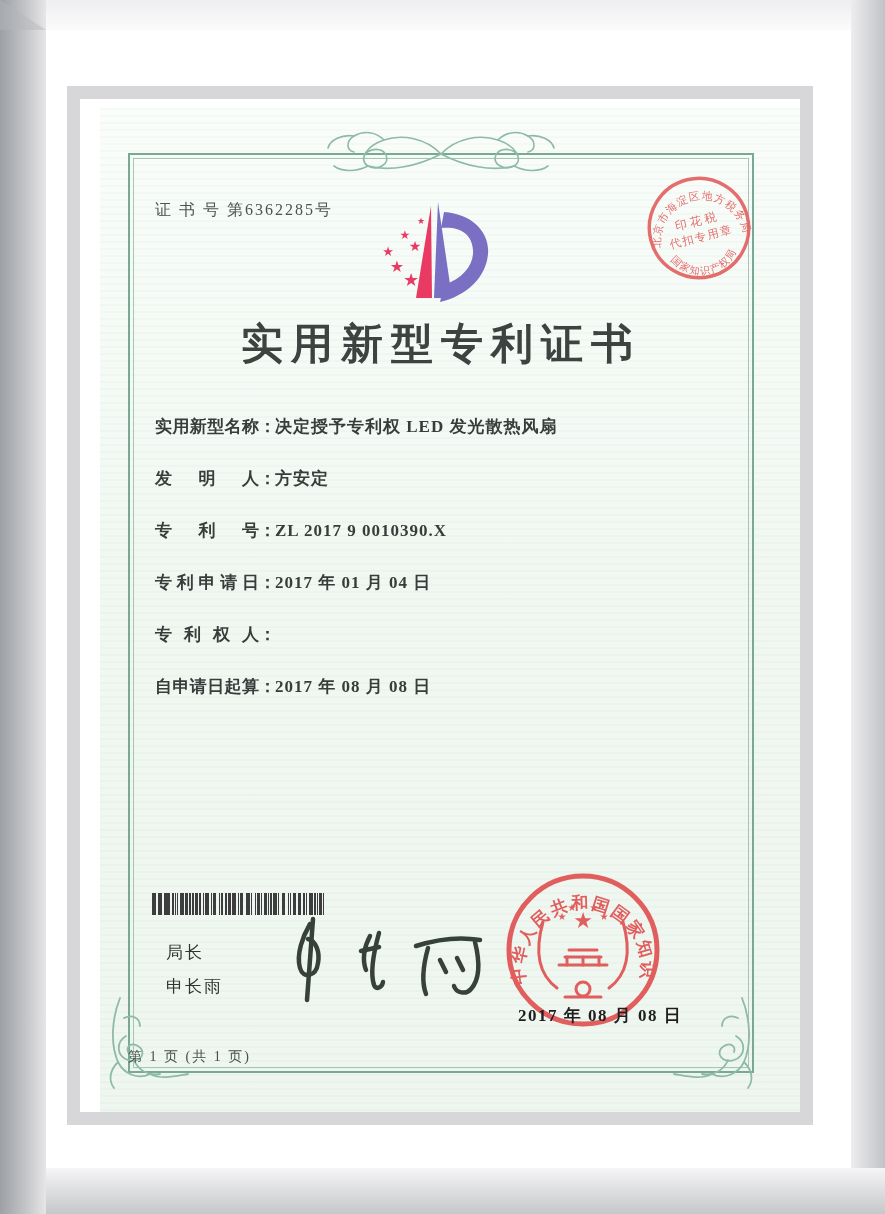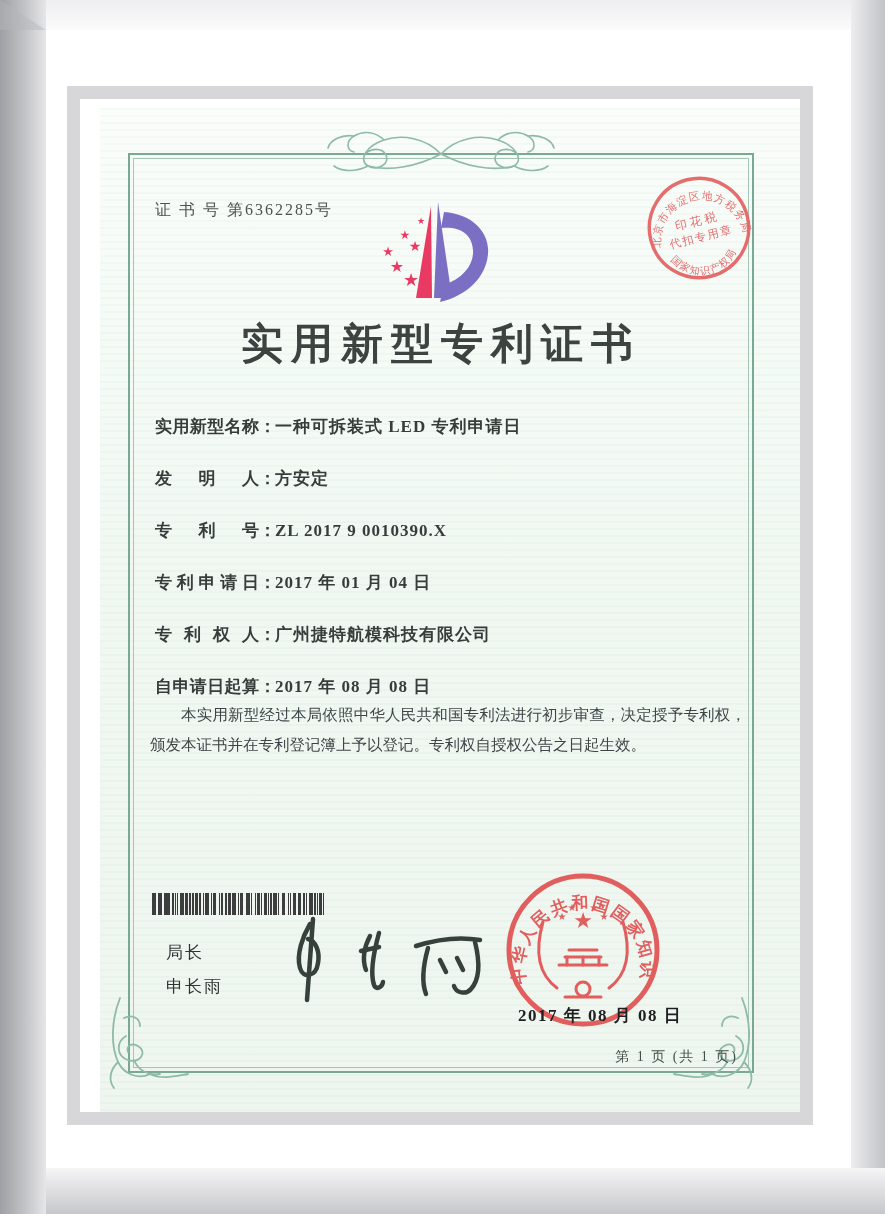--- a/index.html
+++ b/index.html
@@ -42,21 +42,21 @@
 
   .barcode{left:52px;top:785px;width:198px;height:22px;display:flex;align-items:stretch;}
   .barcode i{display:block;background:#3d3d3f;}
 
   .signer{left:66px;top:828px;font-size:17px;line-height:34px;color:#2f3533;letter-spacing:2px;}
   .signature{left:170px;top:808px;}
 
   .seal-wrap{left:403px;top:762px;width:160px;height:160px;}
   .issue-date{left:418px;top:896px;font-size:17px;font-weight:700;color:#1e1f1f;letter-spacing:1.5px;}
 
-  .footer{left:12px;top:940px;width:626px;text-align:right;font-size:14px;color:#44504b;letter-spacing:2px;}
+  .footer{left:28px;top:940px;width:626px;text-align:left;font-size:14px;color:#44504b;letter-spacing:2px;}
 
   .stamp-wrap{left:545px;top:66px;width:108px;height:108px;transform:rotate(-14deg);opacity:.92;}
 
   .logo{left:268px;top:82px;}
   .orn-top{left:206px;top:20px;}
   .orn-bl{left:4px;top:888px;}
   .orn-br{left:572px;top:888px;transform:scaleX(-1);}
   svg{display:block;}
 </style>
 </head>
@@ -141,51 +141,49 @@
       <text x="50" y="47" text-anchor="middle" font-size="11" letter-spacing="3" fill="#e26262">印花税</text>
       <text x="50" y="62" text-anchor="middle" font-size="10.5" letter-spacing="1.5" fill="#e26262">代扣专用章</text>
     </svg>
 
     <div class="abs cert-title">实用新型专利证书</div>
 
     <div class="abs fields">
       <div class="field-row">
         <span class="field-label">实用新型名称</span>
           <span class="field-colon">：</span>
-          <span class="field-value">一种可拆装式 LED 专利申请日</span>
+          <span class="field-value">决定授予专利权 LED 发光散热风扇</span>
       </div>
       <div class="field-row">
         <span class="field-label">发明人</span>
           <span class="field-colon">：</span>
           <span class="field-value">方安定</span>
       </div>
       <div class="field-row">
         <span class="field-label">专利号</span>
           <span class="field-colon">：</span>
           <span class="field-value">ZL 2017 9 0010390.X</span>
       </div>
       <div class="field-row">
         <span class="field-label">专利申请日</span>
           <span class="field-colon">：</span>
           <span class="field-value">2017 年 01 月 04 日</span>
       </div>
       <div class="field-row">
         <span class="field-label">专利权人</span>
           <span class="field-colon">：</span>
-          <span class="field-value">广州捷特航模科技有限公司</span>
       </div>
       <div class="field-row">
         <span class="field-label">自申请日起算</span>
           <span class="field-colon">：</span>
           <span class="field-value">2017 年 08 月 08 日</span>
       </div>
     </div>
 
     <div class="abs body-text">
-      <p>本实用新型经过本局依照中华人民共和国专利法进行初步审查，决定授予专利权，颁发本证书并在专利登记簿上予以登记。专利权自授权公告之日起生效。</p>
     </div>
 
     <div class="abs barcode" id="barcode">
         <i style="width: 4.35px; margin-right: 1.8px;"></i>
         <i style="width: 1.45px; margin-right: 0.9px;"></i>
         <i style="width: 1.45px; margin-right: 1.8px;"></i>
         <i style="width: 2.9px; margin-right: 0.9px;"></i>
         <i style="width: 2.9px; margin-right: 1.8px;"></i>
         <i style="width: 1.45px; margin-right: 0.9px;"></i>
         <i style="width: 1.45px; margin-right: 0.9px;"></i>

